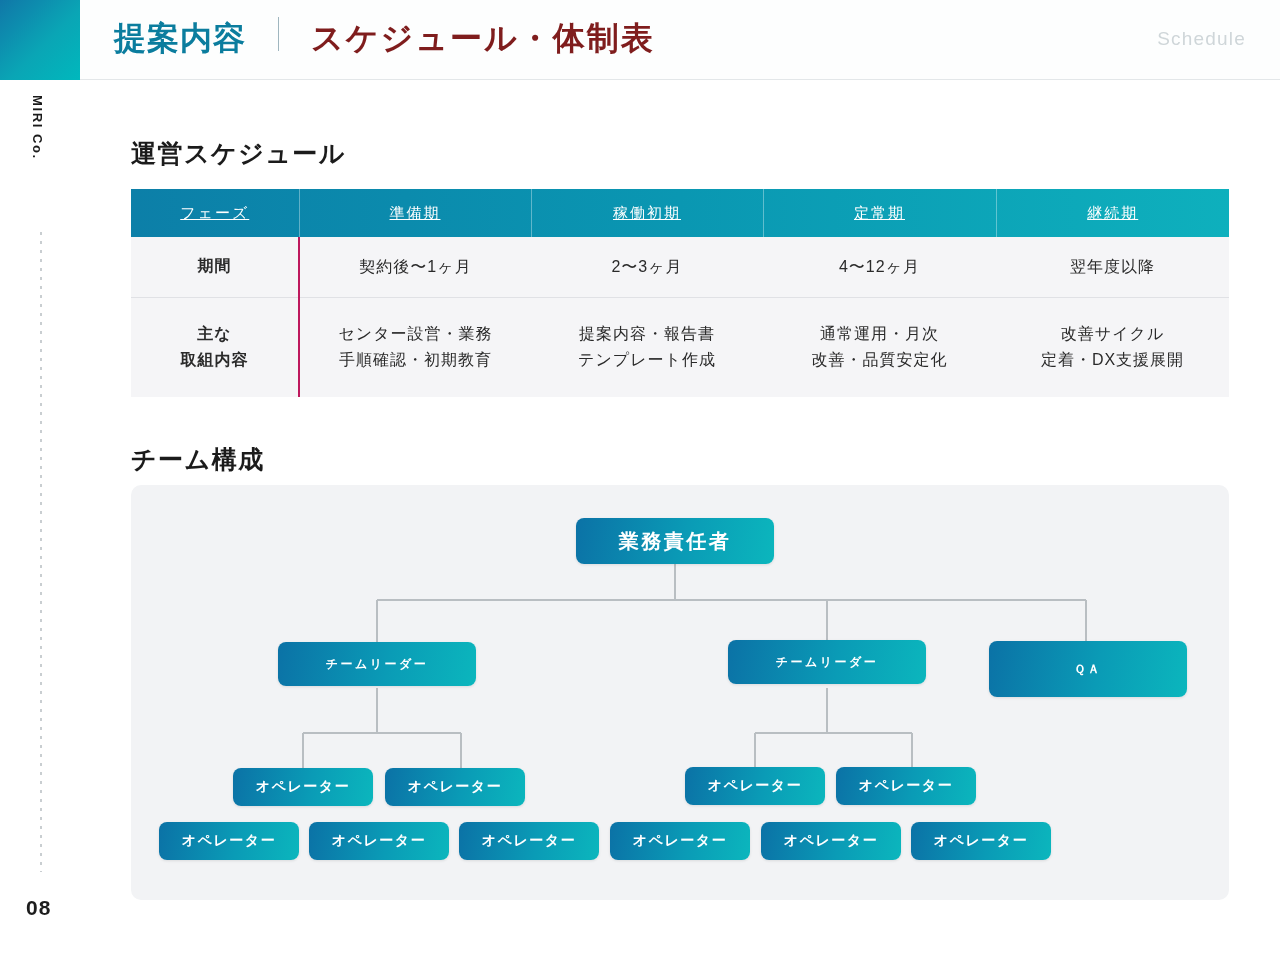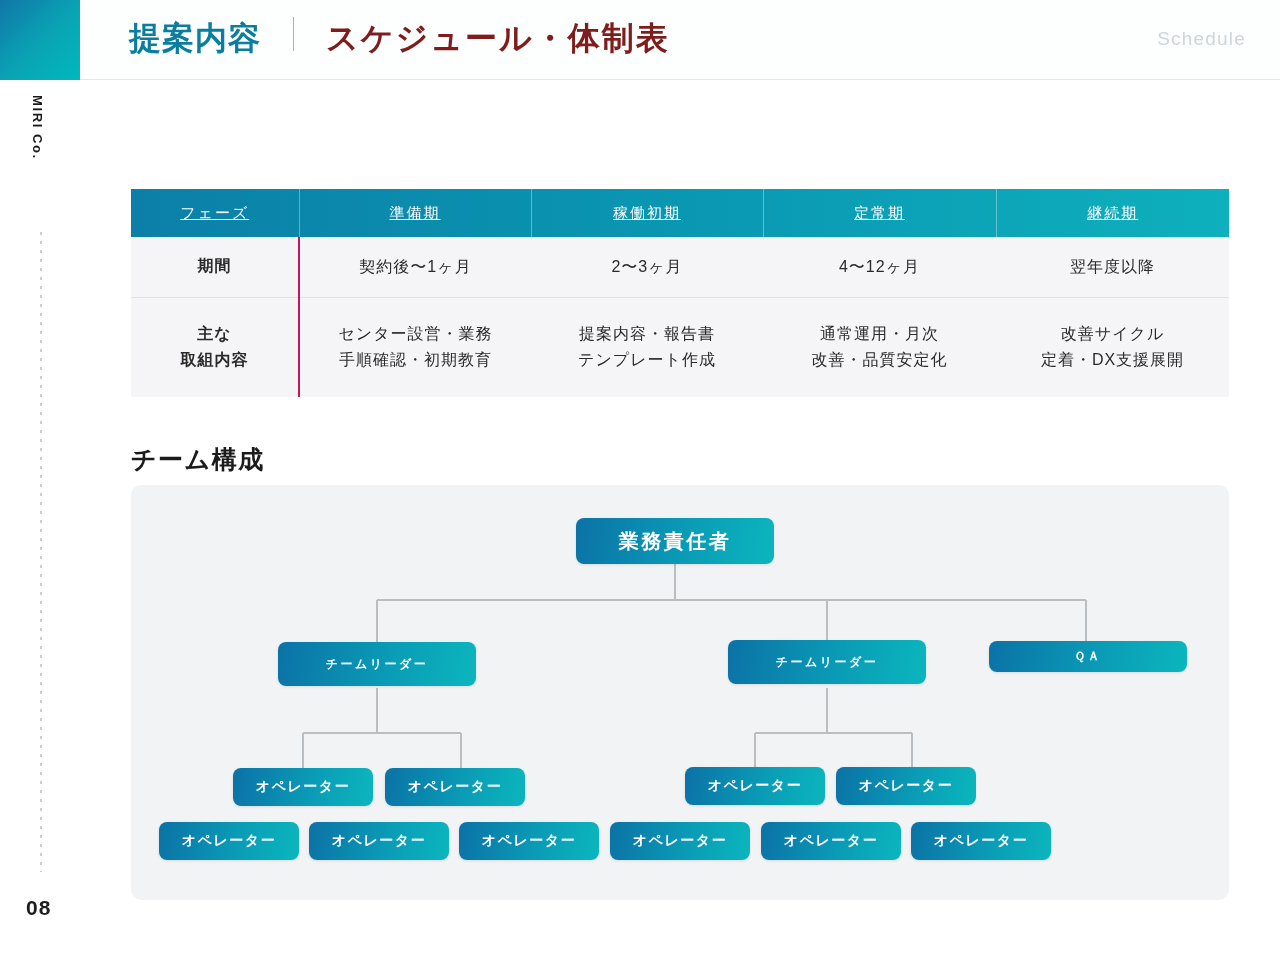--- a/index.html
+++ b/index.html
@@ -33,21 +33,20 @@
     background: #fdfefe;
     border-bottom: 1px solid #e3e7e9;
   }
   .hdr-title {
     position: absolute;
     left: 114px; top: 17px;
     display: flex;
     align-items: flex-start;
     gap: 12px;
     white-space: nowrap;
-    margin-left: 15px;
   }
   .hdr-title .t1 {
     font-size: 32px;
     font-weight: 700;
     color: #0b7d9e;
     letter-spacing: 1px;
   }
   .hdr-title .sep {
     display: inline-block;
     width: 1px;
@@ -204,20 +203,21 @@
     <span class="sep"></span>
     <span class="t2">スケジュール・体制表</span>
   </div>
 
   <div class="hdr-eyebrow">Schedule</div>
 
   <div class="rail-brand">MIRI Co.</div>
   <div class="rail-dots"></div>
   <div class="page-num">08</div>
 
+  <div class="sec-title" id="sec-title-schedule">運営スケジュール</div>
 
   <table class="sched-table">
     <thead>
       <tr>
         <th style="width:168px">フェーズ</th>
         <th style="width:232px">準備期</th>
         <th style="width:232px">稼働初期</th>
         <th style="width:233px">定常期</th>
         <th style="width:233px">継続期</th>
       </tr>
@@ -287,21 +287,21 @@
         <path d="M624 248 L781 248"></path>
         <path d="M624 248 L624 292"></path>
         <path d="M781 248 L781 292"></path>
       </g>
     </svg>
 
     <div class="node lvl1" style="left:445px; top:33px; width:198px; height:46px;">業務責任者</div>
 
     <div class="node lvl2" style="left:147px; top:157px; width:198px; height:44px;">チームリーダー</div>
     <div class="node lvl2" style="left:597px; top:155px; width:198px; height:44px;">チームリーダー</div>
-    <div class="node lvl2" style="left:858px; top:156px; width:198px; height:31px;">ＱＡ</div>
+    <div class="node lvl2" style="left:858px; top:156px; width:198px; height:56px;">ＱＡ</div>
 
     <div class="node lvl3" style="left:102px; top:283px; width:140px; height:38px;">オペレーター</div>
     <div class="node lvl3" style="left:254px; top:283px; width:140px; height:38px;">オペレーター</div>
 
     <div class="node lvl3" style="left:554px; top:282px; width:140px; height:38px;">オペレーター</div>
     <div class="node lvl3" style="left:705px; top:282px; width:140px; height:38px;">オペレーター</div>
 
     <div class="node lvl3" style="left:28px; top:337px; width:140px; height:38px;">オペレーター</div>
     <div class="node lvl3" style="left:178px; top:337px; width:140px; height:38px;">オペレーター</div>
     <div class="node lvl3" style="left:328px; top:337px; width:140px; height:38px;">オペレーター</div>

